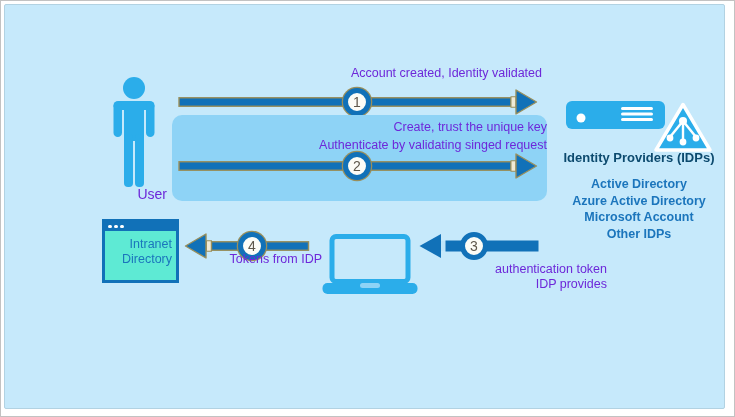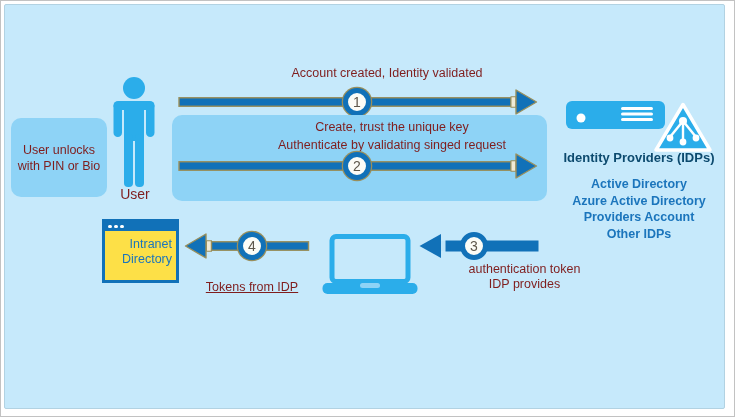--- a/index.html
+++ b/index.html
@@ -1,43 +1,37 @@
 <!DOCTYPE html>
 <html><head>
 <meta charset="utf-8">
 <style>
   html,body{margin:0;padding:0;background:#ffffff;font-family:"Liberation Sans",sans-serif;}
   .frame{position:relative;width:735px;height:417px;background:#ffffff;border:1px solid #c2c2c2;box-sizing:border-box;overflow:hidden;}
   .canvas{position:absolute;left:3px;top:3px;width:721px;height:405px;background:#c6e9fb;border:1px solid #b2d2e2;border-radius:2px;box-sizing:border-box;}
   .abs{position:absolute;}
   .panel{background:#8ed3f6;border-radius:10px;}
-  .lbl{color:#7f1d1d;font-size:12.5px;line-height:16px;text-align:center;white-space:nowrap;}
+  .lbl{color:#6d28d9;font-size:12.5px;line-height:16px;text-align:right;white-space:nowrap;}
   .num-circle{width:28px;height:28px;border-radius:50%;border:5px solid #1171b8;background:#fcfcf6;
               box-sizing:border-box;display:flex;align-items:center;justify-content:center;
               font-size:14px;color:#5e574a;}
   .tan-ring{box-shadow:0 0 0 1.3px #998f5c;}
-  .window{width:77px;height:64px;border:3px solid #1171b8;background:#fde047;box-sizing:border-box;}
+  .window{width:77px;height:64px;border:3px solid #1171b8;background:#5eead4;box-sizing:border-box;}
   .window-titlebar{height:9px;background:#1171b8;display:flex;align-items:center;gap:2.5px;padding-left:3px;}
   .dot{width:3.5px;height:3.5px;border-radius:50%;background:#ffffff;}
   .window-body{font-size:12.5px;line-height:15px;color:#1b75bc;text-align:right;padding:6px 4px 0 0;}
   .idp-title{color:#0c4a6e;font-size:13px;font-weight:bold;text-align:center;white-space:nowrap;}
   .idp-item{color:#1b75bc;font-size:12.5px;line-height:16.5px;text-align:center;white-space:nowrap;}
 </style>
 </head>
 <body>
 
 <div class="frame">
   <div class="canvas">
 
-    <div class="abs panel" style="left:6px;top:113px;width:96px;height:79px;">
-      <div class="lbl" style="margin-top:24px;">
-        <div>User unlocks</div>
-        <div>with PIN or Bio</div>
-      </div>
-    </div>
 
     <svg class="abs" style="left:107px;top:72px;" width="44" height="110" viewBox="0 0 44 110">
       <g fill="#2badea">
         <circle cx="22" cy="11" r="11"></circle>
         <rect x="1.5" y="24" width="41" height="9" rx="4.5"></rect>
         <rect x="1.5" y="25" width="8.5" height="35" rx="4.25"></rect>
         <rect x="34" y="25" width="8.5" height="35" rx="4.25"></rect>
         <rect x="12" y="24" width="20" height="40"></rect>
         <rect x="12" y="57" width="9" height="53" rx="4"></rect>
         <rect x="23" y="57" width="9" height="53" rx="4"></rect>
@@ -77,21 +71,21 @@
         <circle cx="118" cy="23" r="4" fill="#ffffff"></circle>
         <circle cx="105" cy="40" r="3.4" fill="#ffffff"></circle>
         <circle cx="118" cy="44" r="3.4" fill="#ffffff"></circle>
         <circle cx="131" cy="40" r="3.4" fill="#ffffff"></circle>
       </g>
     </svg>
     <div class="abs idp-title" style="left:543px;top:145px;width:182px;">Identity Providers (IDPs)</div>
     <div class="abs" style="left:543px;top:171px;width:182px;font-weight:bold;">
       <div class="idp-item">Active Directory</div>
       <div class="idp-item">Azure Active Directory</div>
-      <div class="idp-item">Providers Account</div>
+      <div class="idp-item">Microsoft Account</div>
       <div class="idp-item">Other IDPs</div>
     </div>
 
     <div class="abs window" style="left:97px;top:214px;">
       <div class="window-titlebar">
         <div class="dot"></div>
         <div class="dot"></div>
         <div class="dot"></div>
       </div>
       <div class="window-body">
@@ -99,21 +93,21 @@
         <div>Directory</div>
       </div>
     </div>
 
     <svg class="abs" style="left:179px;top:227px;" width="126" height="28" viewBox="0 0 126 28">
       <path d="M22 2 L1.5 14 L22 26 Z" fill="#1171b8" stroke="#998f5c" stroke-width="1.4" stroke-linejoin="round"></path>
       <rect x="22.5" y="8.75" width="5" height="10.5" fill="#efead6" stroke="#998f5c" stroke-width="1"></rect>
       <rect x="27.5" y="9.75" width="97" height="8.5" fill="#1171b8" stroke="#998f5c" stroke-width="1.4"></rect>
     </svg>
     <div class="abs num-circle tan-ring" style="left:233px;top:227px;">4</div>
-    <div class="abs lbl" style="left:177px;top:274px;width:140px;text-decoration:underline;">Tokens from IDP</div>
+    <div class="abs lbl" style="left:177px;top:246px;width:140px;">Tokens from IDP</div>
 
     <svg class="abs" style="left:317px;top:229px;" width="96" height="61" viewBox="0 0 96 61">
       <rect x="10" y="2.5" width="76" height="45" rx="4" fill="none" stroke="#2badea" stroke-width="5"></rect>
       <rect x="0.5" y="49" width="95" height="11" rx="5" fill="#2badea"></rect>
       <rect x="38" y="49" width="20" height="5" rx="2.5" fill="#8ed3f6"></rect>
     </svg>
 
     <svg class="abs" style="left:413px;top:227px;" width="122" height="28" viewBox="0 0 122 28">
       <path d="M23 2 L1.5 14 L23 26 Z" fill="#1171b8"></path>
       <rect x="23" y="9" width="4.5" height="10" fill="#bfe4f8"></rect>

